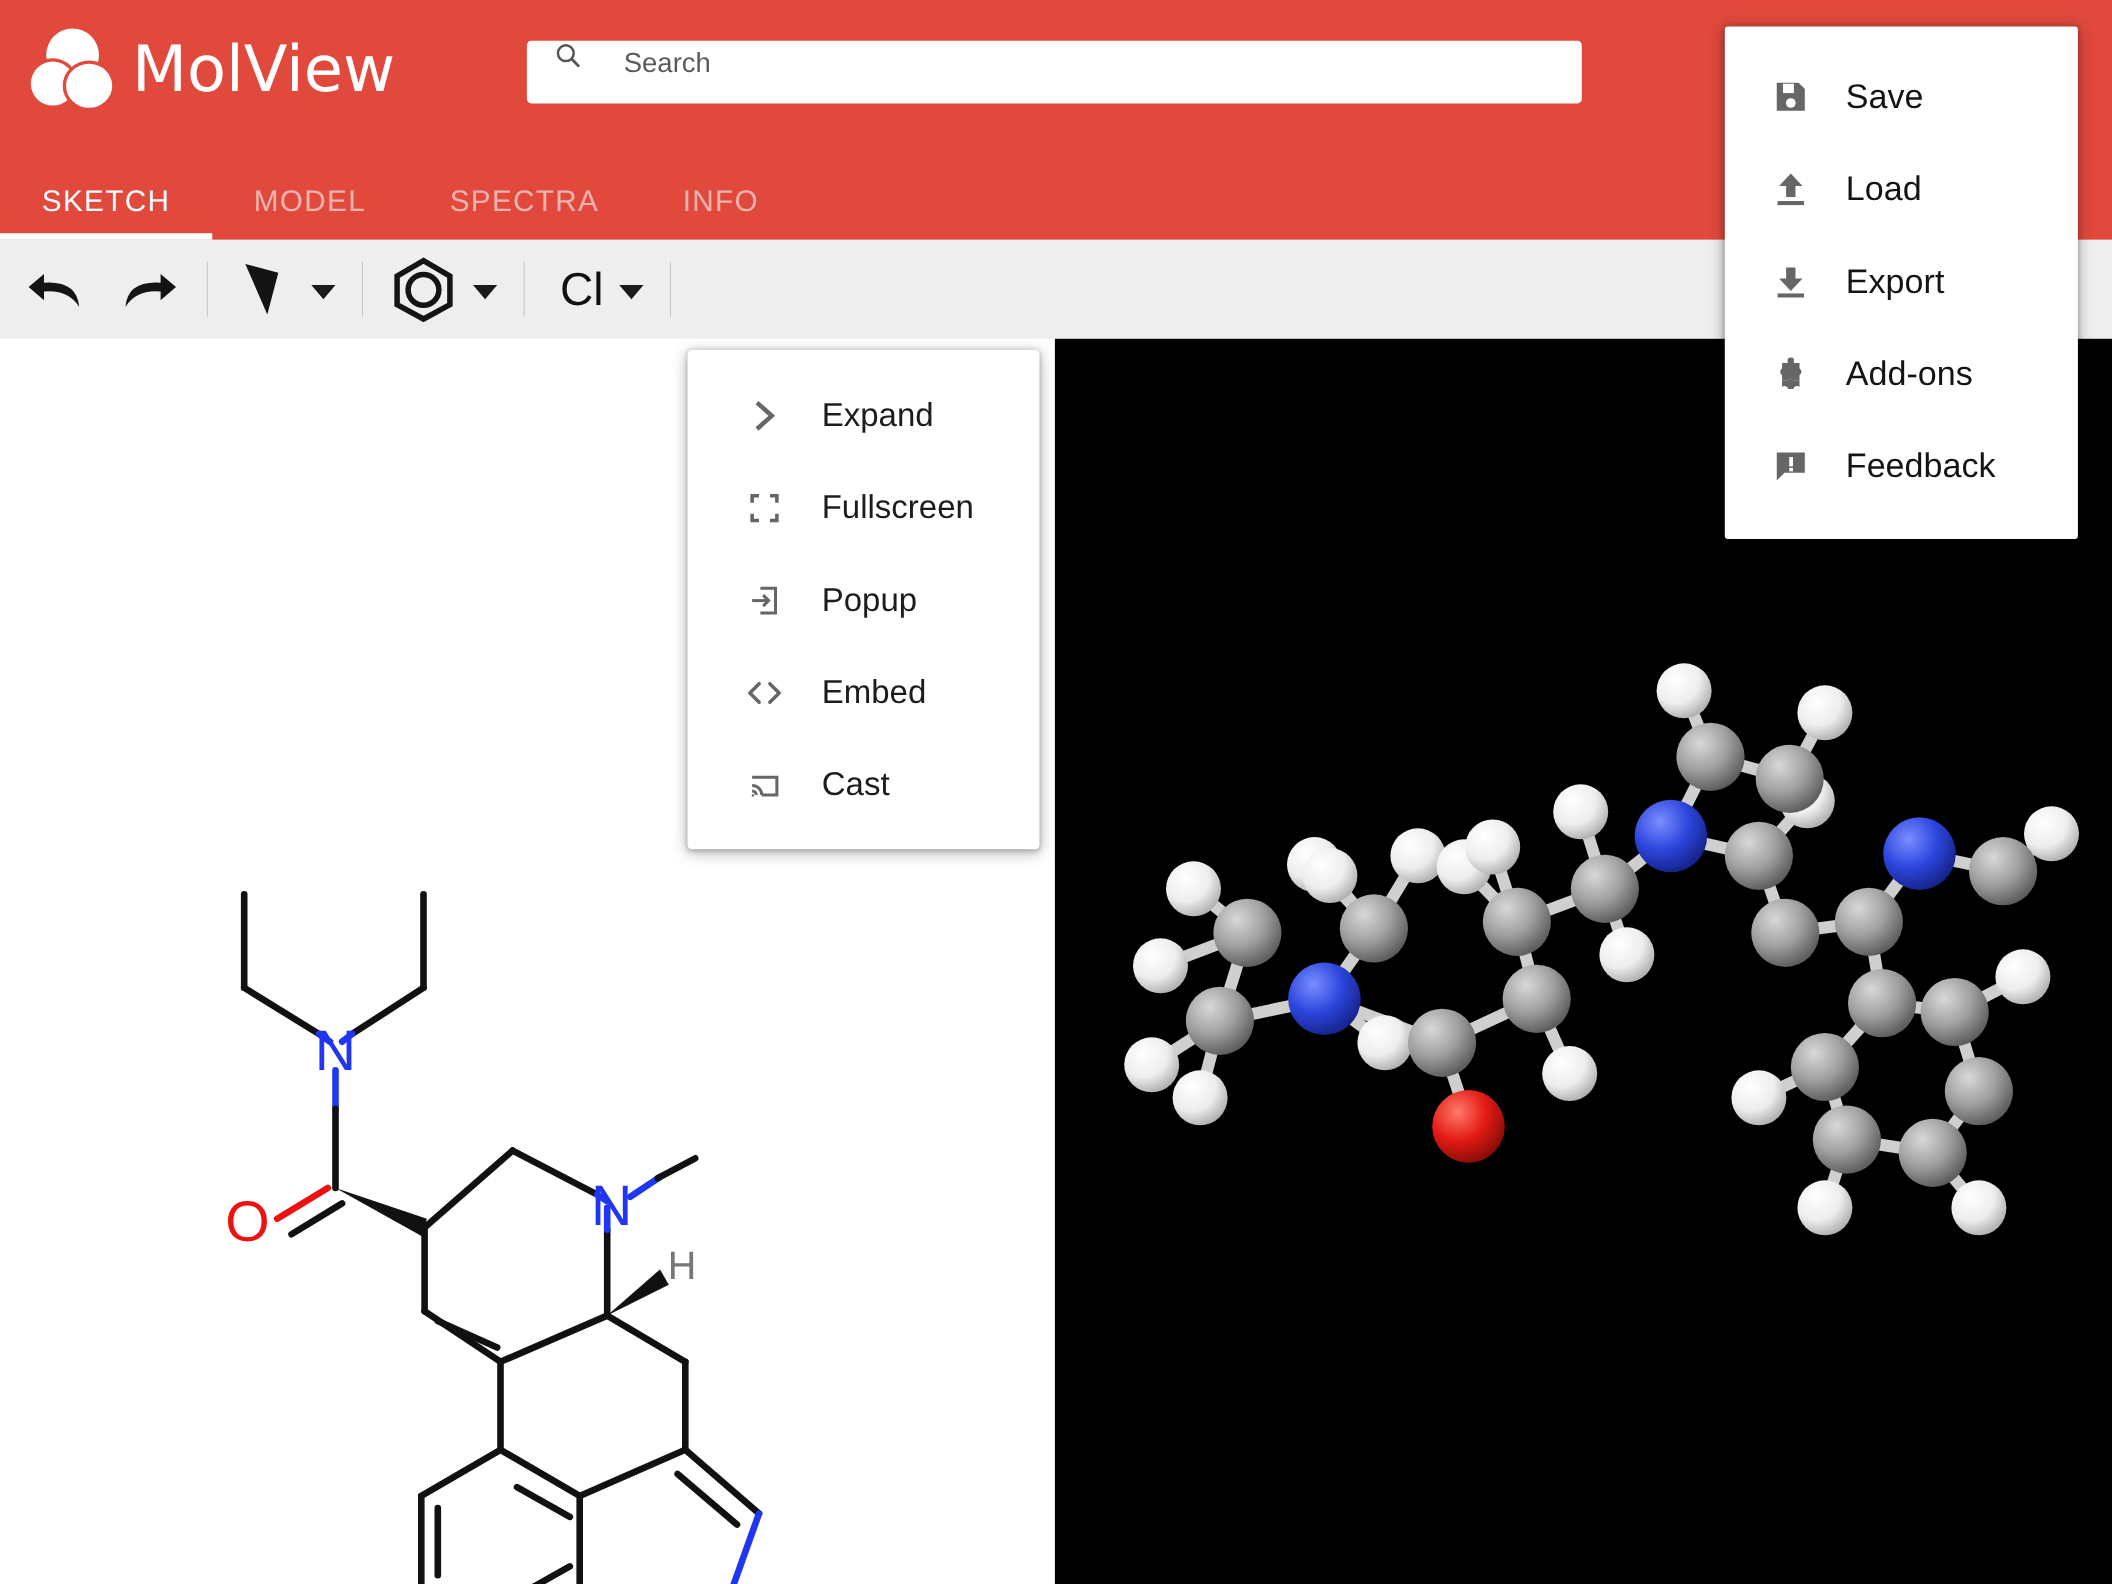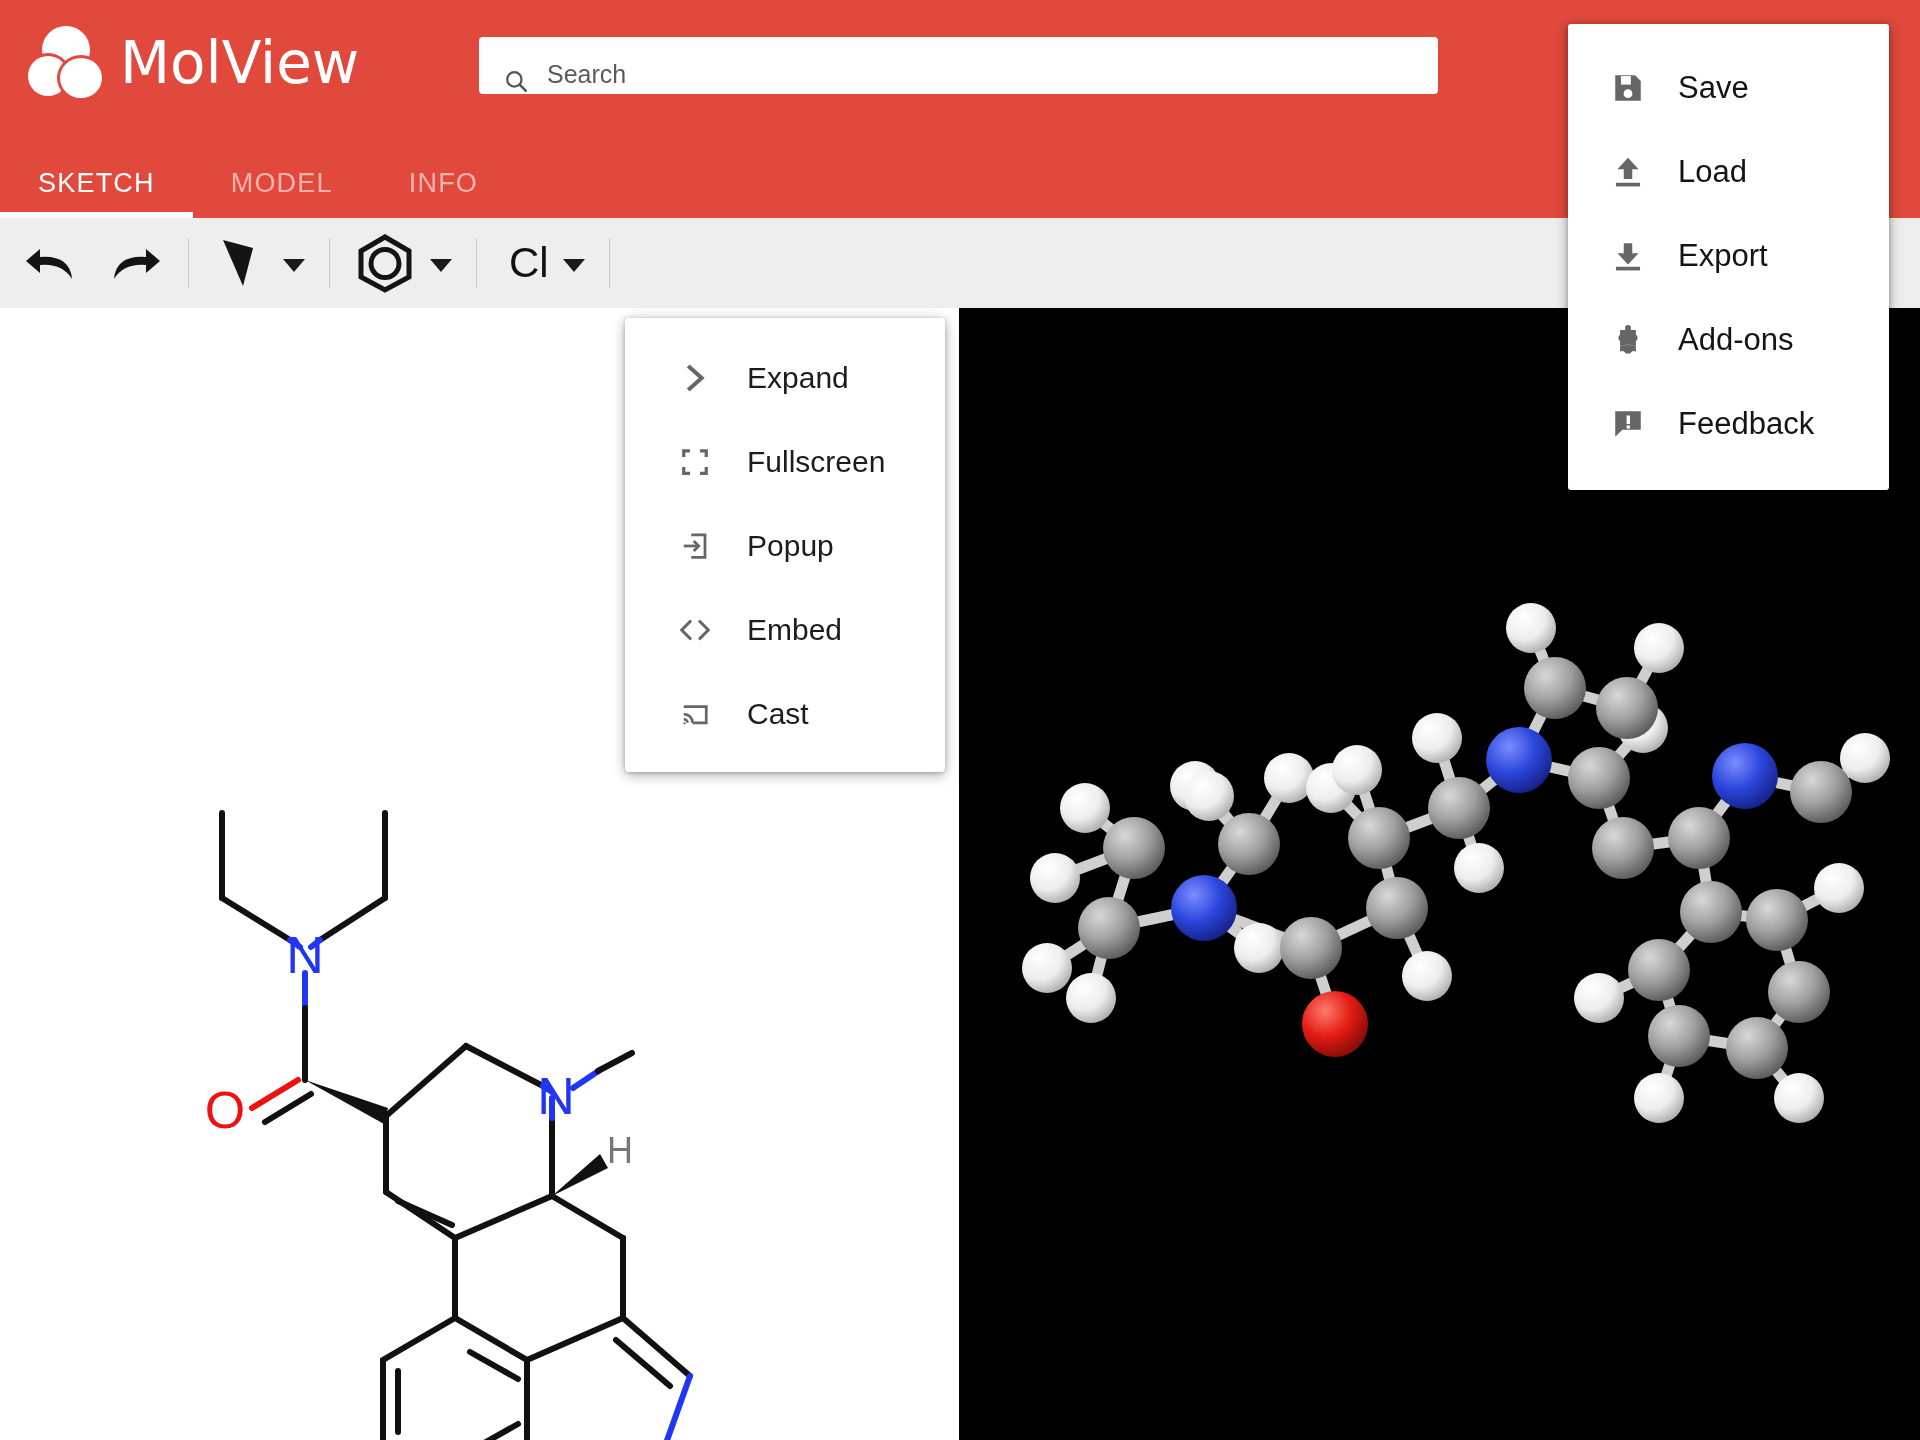--- a/index.html
+++ b/index.html
@@ -36,21 +36,21 @@
   }
   .logo-text {
     color:#fff; font-size:58px; letter-spacing:0px;
     font-family:"DejaVu Sans", sans-serif; font-weight:400;
     line-height:1;
   }
 
   .search-box {
     position:absolute; left:479px; top:37px;
     width:959px; height:57px; background:#fff; border-radius:4px;
-    display:flex; align-items:flex-end; padding-left:24px; gap:18px;
+    display:flex; align-items:flex-start; padding-left:24px; gap:38px;
   }
   .search-icon { width:26px; height:26px; flex:0 0 26px; }
   .search-input {
     border:none; outline:none; background:transparent;
     font-size:25px; font-family:"Liberation Sans", sans-serif;
     color:#222; width:860px; height:40px;
   }
   .search-input::placeholder { color:#5a5a5a; }
 
   .tabs {
@@ -164,20 +164,23 @@
       </svg>
       <input class="search-input" type="text" placeholder="Search" style="">
     </div>
 
     <div class="tabs">
       <div class="tab active">
           <span>SKETCH</span>
         </div>
       <div class="tab">
           <span>MODEL</span>
+        </div>
+      <div class="tab">
+          <span>SPECTRA</span>
         </div>
       <div class="tab">
           <span>INFO</span>
         </div>
     </div>
   </div>
 
   <div class="toolbar">
 
     <div class="tool">

